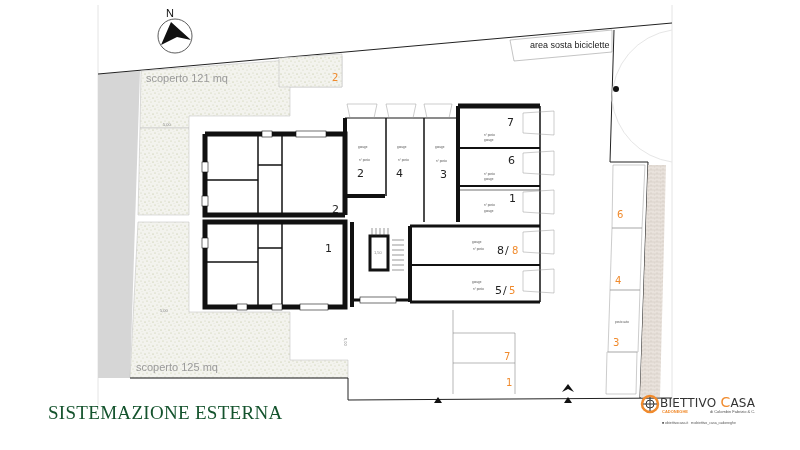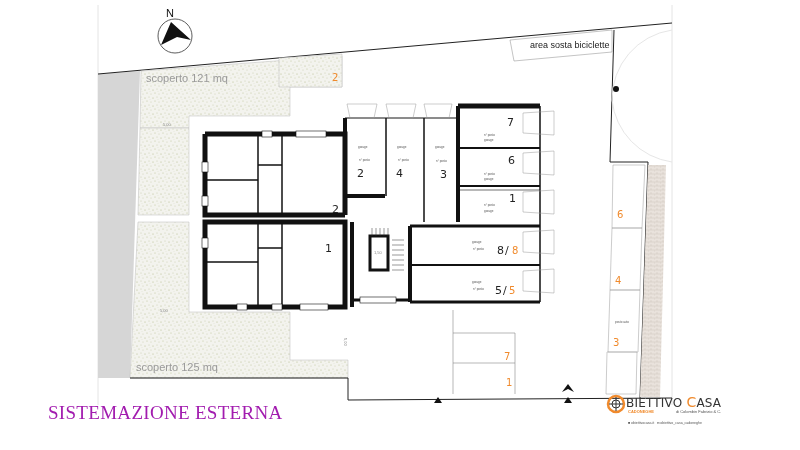--- a/index.html
+++ b/index.html
@@ -4,22 +4,22 @@
 <style>
   html,body{margin:0;padding:0;background:#ffffff;}
   body{width:800px;height:450px;position:relative;overflow:hidden;font-family:"Liberation Sans",sans-serif;}
   #plan{position:absolute;left:0;top:0;width:800px;height:450px;}
   .t-area{font-family:"Liberation Sans",sans-serif;font-size:11px;fill:#9a9a9a;}
   .t-label{font-family:"Liberation Sans",sans-serif;font-size:9px;fill:#222;}
   .t-num{font-family:"DejaVu Sans",sans-serif;font-size:11px;fill:#222;}
   .t-or{font-family:"DejaVu Sans",sans-serif;font-size:10px;fill:#f08a2c;}
   .t-tiny{font-family:"Liberation Sans",sans-serif;font-size:3px;fill:#555;}
   .t-dim{font-family:"Liberation Sans",sans-serif;font-size:4px;fill:#888;}
-  .title{position:absolute;left:48px;top:402px;font-family:"Liberation Serif",serif;font-size:19px;letter-spacing:0.3px;color:#a21caf;}
-  .logo{position:absolute;left:606px;top:394px;width:140px;height:40px;text-align:right;}
+  .title{position:absolute;left:48px;top:402px;font-family:"Liberation Serif",serif;font-size:19px;letter-spacing:0.3px;color:#14532d;}
+  .logo{position:absolute;left:640px;top:394px;width:140px;height:40px;text-align:right;}
   .logo-main{position:absolute;left:20px;top:0;font-family:"DejaVu Sans",sans-serif;font-size:12px;color:#333;letter-spacing:0.2px;white-space:nowrap;}
   .logo-main .c{color:#f08a2c;font-size:14px;}
   .logo-sub{position:absolute;left:22px;top:15px;font-family:"Liberation Sans",sans-serif;font-size:4px;color:#f08a2c;font-weight:bold;}
   .logo-by{position:absolute;left:70px;top:15px;font-family:"Liberation Sans",sans-serif;font-size:4px;color:#555;white-space:nowrap;}
   .logo-social{position:absolute;left:22px;top:27px;font-family:"Liberation Sans",sans-serif;font-size:3.5px;color:#555;white-space:nowrap;}
   .logo-ring{position:absolute;left:0;top:0;width:20px;height:20px;}
 </style>
 </head>
 <body>
 

